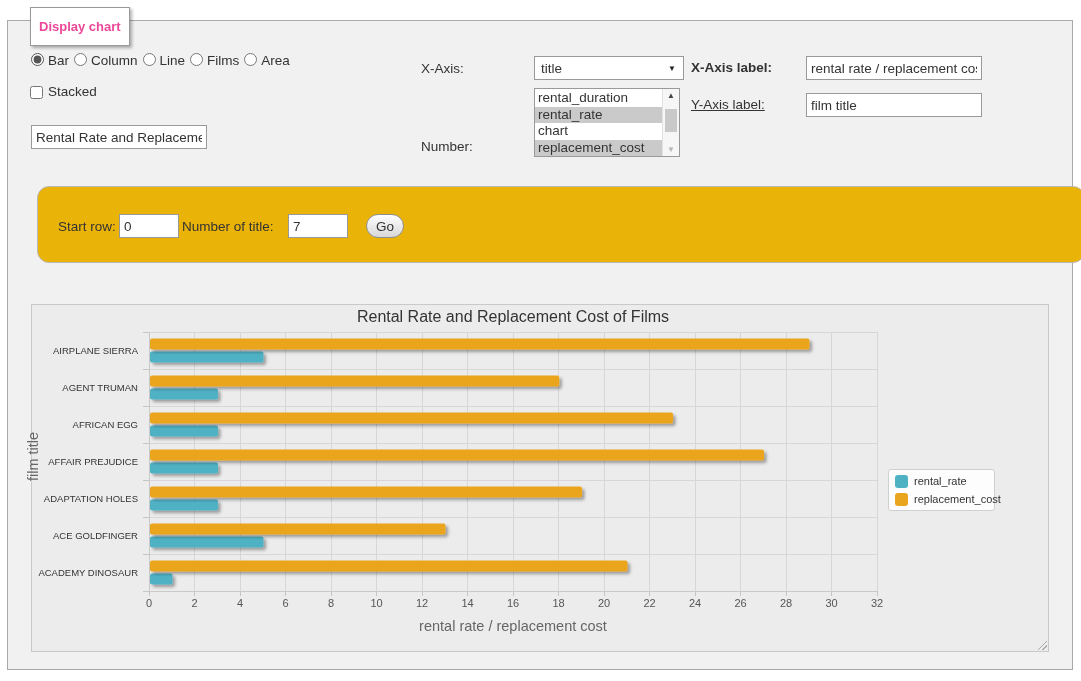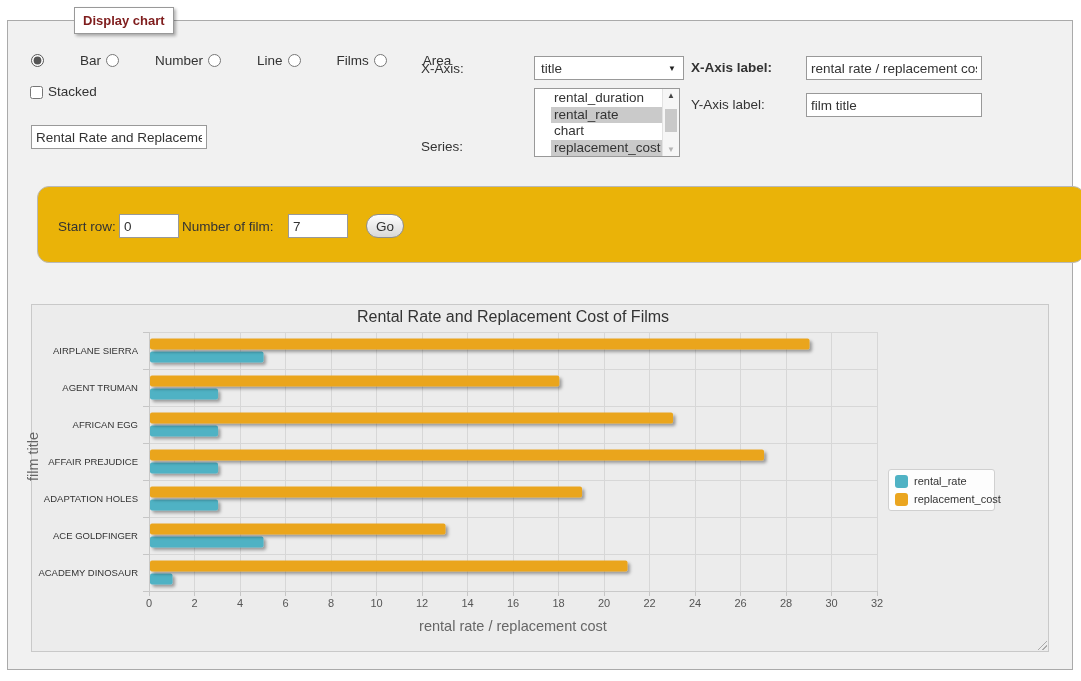--- a/index.html
+++ b/index.html
@@ -10,25 +10,25 @@
     overflow:hidden;
   }
   .frame {
     position:absolute; left:7px; top:20px; width:1066px; height:650px;
     border:1px solid #aaa; background:#f1f1f1;
   }
   .legend-box {
     position:absolute; left:22px; top:-14px; z-index:3;
     background:#fff; border:1px solid #999;
     box-shadow:2px 2px 3px rgba(0,0,0,.3);
-    padding:5px 8px; font-weight:bold; font-size:13px; color:#7f1d1d;margin-left:44px;
+    padding:11px 8px; font-weight:bold; font-size:13px; color:#ec4899;
   }
   .abs { position:absolute; }
   .radios { left:23px; top:32px; display:flex; align-items:center; }
-  .radio-opt { display:flex; align-items:center; margin-right:5px;gap:32px; }
+  .radio-opt { display:flex; align-items:flex-start; margin-right:5px; }
   .radio-opt input { width:13px; height:13px; margin:0 4px 0 0; accent-color:#555; }
   .check-row { left:22px; top:63px; display:flex; align-items:flex-end; }
   .check-row input { width:13px; height:13px; margin:0 5px 0 0; accent-color:#555; }
   input[type=text] {
     border:1px solid #999; background:#fff; color:#333;
     font-family:"Liberation Sans", sans-serif; font-size:13.5px;
     padding:2px 4px; height:24px;
   }
   .title-input { left:23px; top:104px; width:176px; }
   .lbl { color:#333; }
@@ -38,29 +38,29 @@
   .fake-select {
     left:526px; top:35px; width:150px; height:24px;
     background:#fff; border:1px solid #999; position:absolute;
     display:flex; align-items:center; padding:0 6px; cursor:default;
   }
   .fake-select .arrow { position:absolute; right:7px; top:7px; font-size:8px; color:#222; }
   .series-list {
     left:526px; top:67px; width:146px; height:69px;
     background:#fff; border:1px solid #999; position:absolute; overflow:hidden;
   }
-  .series-items { position:absolute; left:16px; top:1px; right:17px; }
+  .series-items { position:absolute; left:0; top:1px; right:17px; }
   .series-item { height:16.5px; line-height:16.5px; padding-left:3px; font-size:13.5px; white-space:nowrap; }
   .series-item.selected { background:#cacaca; }
   .sb { position:absolute; right:0; top:0; bottom:0; width:17px; background:#f6f6f6; border-left:1px solid #e2e2e2; }
   .sb .up { position:absolute; top:2px; left:0; right:0; text-align:center; font-size:8px; color:#444; }
   .sb .down { position:absolute; bottom:2px; left:0; right:0; text-align:center; font-size:8px; color:#b5b5b5; }
   .sb .thumb { position:absolute; top:20px; left:2px; width:12px; height:23px; background:#c9c9c9; }
   .xlabel-lbl { left:683px; top:39px; width:107px;font-weight:bold; }
-  .ylabel-lbl { left:683px; top:76px; width:107px; }
+  .ylabel-lbl { left:683px; top:76px; width:107px;text-decoration:underline; }
   .xlabel-input { left:798px; top:35px; width:176px; }
   .ylabel-input { left:798px; top:72px; width:176px; }
   .rows-panel {
     left:29px; top:165px; width:1048px; height:77px;
     background:#eab308; border:1px solid #b9b9b9; border-radius:12px; position:absolute;
   }
   .rows-panel .startrow-lbl { left:20px; top:32px; position:absolute; }
   .rows-panel .startrow-input { left:81px; top:27px; width:60px; position:absolute; }
   .rows-panel .numrows-lbl { left:144px; top:32px; position:absolute; }
   .rows-panel .numrows-input { left:250px; top:27px; width:60px; position:absolute; }
@@ -96,21 +96,21 @@
 <div class="frame">
   <div class="legend-box">Display chart</div>
 
   <div class="abs radios" id="radio-group">
       <span class="radio-opt">
         <input type="radio" name="charttype" checked="" style="">
         <span class="lbl">Bar</span>
       </span>
       <span class="radio-opt">
         <input type="radio" name="charttype" style="">
-        <span class="lbl">Number</span>
+        <span class="lbl">Column</span>
       </span>
       <span class="radio-opt">
         <input type="radio" name="charttype" style="">
         <span class="lbl">Line</span>
       </span>
       <span class="radio-opt">
         <input type="radio" name="charttype" style="">
         <span class="lbl">Films</span>
       </span>
       <span class="radio-opt">
@@ -125,21 +125,21 @@
   </div>
 
   <input type="text" class="abs title-input" value="Rental Rate and Replacemer" style="">
 
   <div class="abs lbl r-lbl xaxis-lbl">X-Axis:</div>
   <div class="fake-select">
     <span>title</span>
     <span class="arrow">▼</span>
   </div>
 
-  <div class="abs lbl r-lbl series-lbl">Series:</div>
+  <div class="abs lbl r-lbl series-lbl">Number:</div>
   <div class="series-list">
     <div class="series-items" id="series-items">
         <div class="series-item">rental_duration</div>
         <div class="series-item selected">rental_rate</div>
         <div class="series-item">chart</div>
         <div class="series-item selected">replacement_cost</div>
       </div>
     <div class="sb">
       <div class="up">▲</div>
       <div class="thumb"></div>
@@ -148,21 +148,21 @@
   </div>
 
   <div class="abs lbl r-lbl xlabel-lbl">X-Axis label:</div>
   <input type="text" class="abs xlabel-input" value="rental rate / replacement cost" style="">
   <div class="abs lbl r-lbl ylabel-lbl">Y-Axis label:</div>
   <input type="text" class="abs ylabel-input" value="film title" style="">
 
   <div class="rows-panel">
     <span class="startrow-lbl lbl">Start row:</span>
     <input type="text" class="startrow-input" value="0" style="">
-    <span class="numrows-lbl lbl">Number of film:</span>
+    <span class="numrows-lbl lbl">Number of title:</span>
     <input type="text" class="numrows-input" value="7" style="">
     <button class="go-btn">Go</button>
   </div>
 
   <div class="chart-panel">
     <svg id="chart-svg" width="1016" height="346">
         <defs>
           <filter id="barShadow" x="-20%" y="-60%" width="140%" height="260%">
             <feDropShadow dx="2.5" dy="2.5" stdDeviation="1.5" flood-color="#000" flood-opacity="0.35"></feDropShadow>
           </filter>

